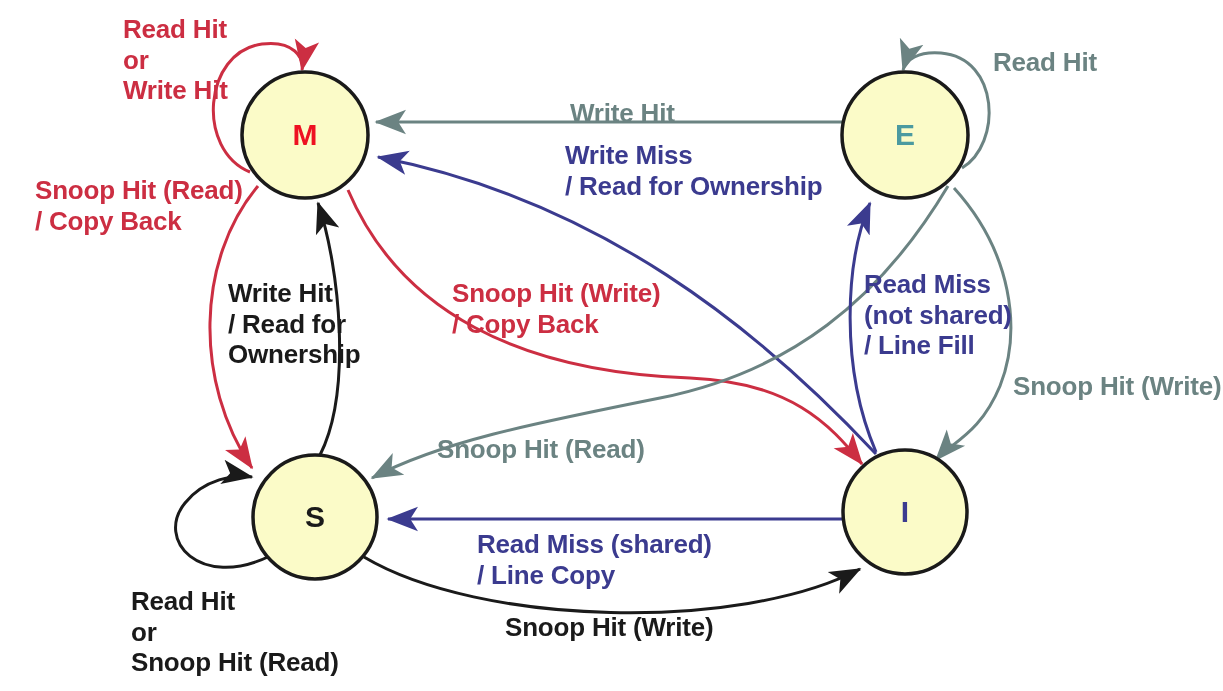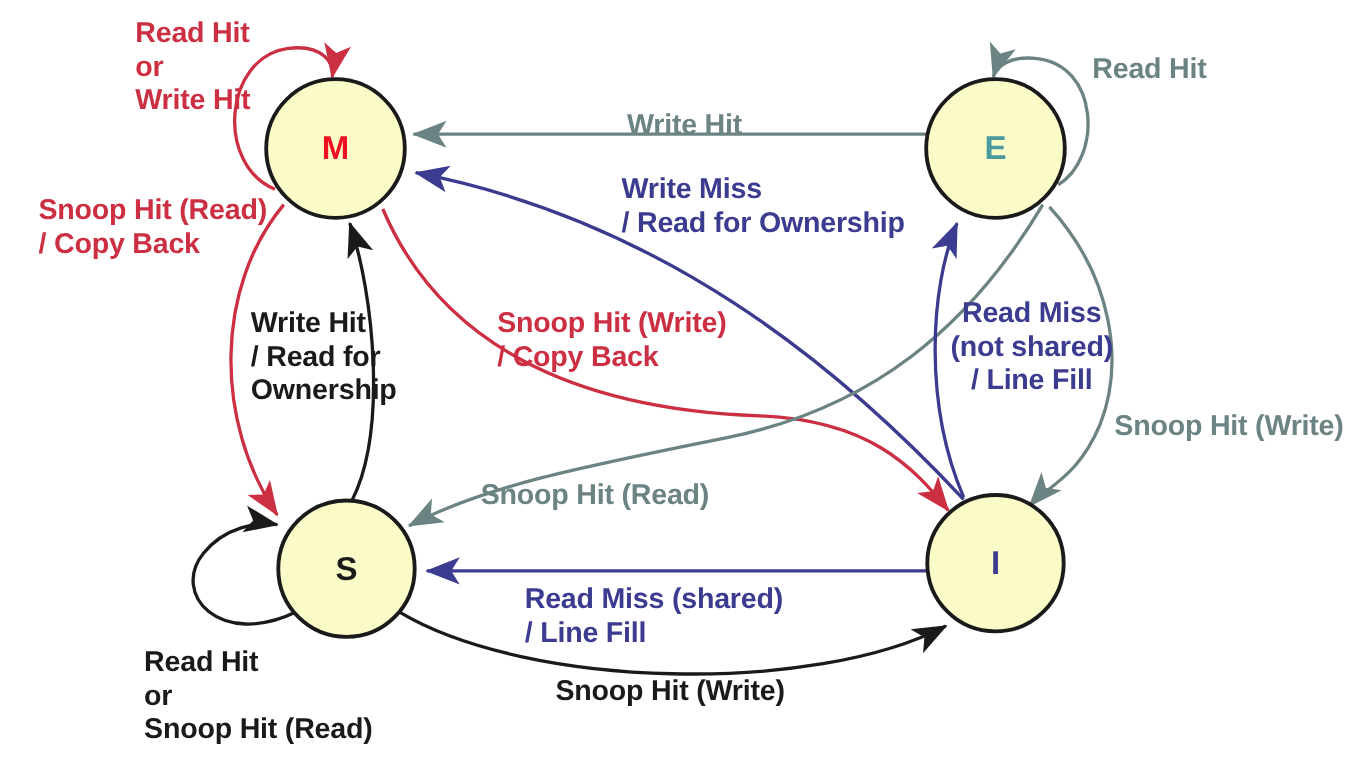--- a/index.html
+++ b/index.html
@@ -118,30 +118,30 @@
 
   <div class="edge-label" style="left:123px;  top:14px;  color:#cc2e42;">Read Hit
 or
 Write Hit</div>
   <div class="edge-label" style="left:35px;   top:175px; color:#cc2e42;">Snoop Hit (Read)
 / Copy Back</div>
   <div class="edge-label" style="left:228px;  top:278px; color:#1a1a1a;">Write Hit
 / Read for
 Ownership</div>
   <div class="edge-label" style="left:570px;  top:98px;  color:#6b8382;">Write Hit</div>
-  <div class="edge-label" style="left:565px;  top:140px; color:#3b3b8f;margin-top:16px;">Write Miss
+  <div class="edge-label" style="left:565px;  top:140px; color:#3b3b8f;">Write Miss
 / Read for Ownership</div>
   <div class="edge-label" style="left:452px;  top:278px; color:#cc2e42;">Snoop Hit (Write)
 / Copy Back</div>
   <div class="edge-label" style="left:993px;  top:47px;  color:#6b8382;">Read Hit</div>
-  <div class="edge-label" style="left:864px;  top:269px; color:#3b3b8f;text-align:center;">Read Miss
+  <div class="edge-label" style="left:864px;  top:269px; color:#3b3b8f;">Read Miss
 (not shared)
 / Line Fill</div>
   <div class="edge-label" style="left:1013px; top:371px; color:#6b8382;">Snoop Hit (Write)</div>
   <div class="edge-label" style="left:437px;  top:434px; color:#6b8382;">Snoop Hit (Read)</div>
   <div class="edge-label" style="left:477px;  top:529px; color:#3b3b8f;">Read Miss (shared)
-/ Line Fill</div>
+/ Line Copy</div>
   <div class="edge-label" style="left:505px;  top:612px; color:#1a1a1a;">Snoop Hit (Write)</div>
   <div class="edge-label" style="left:131px;  top:586px; color:#1a1a1a;">Read Hit
 or
 Snoop Hit (Read)</div>
 
 </div>
 
 </body></html>

